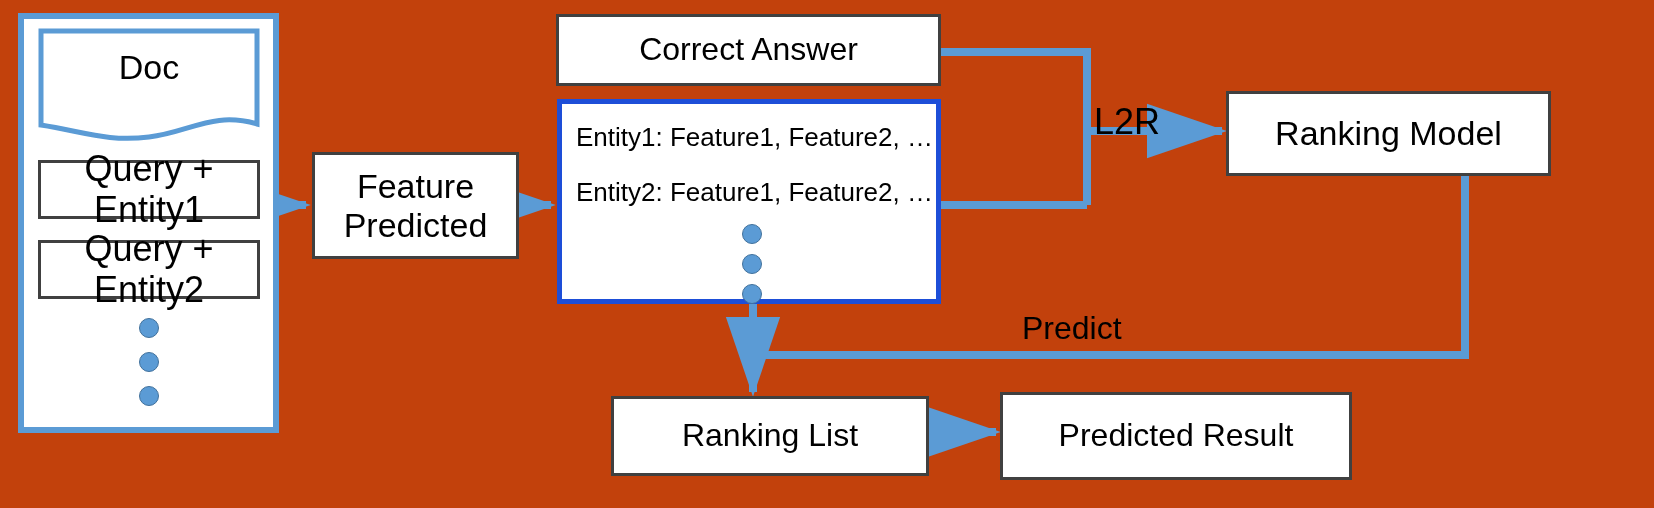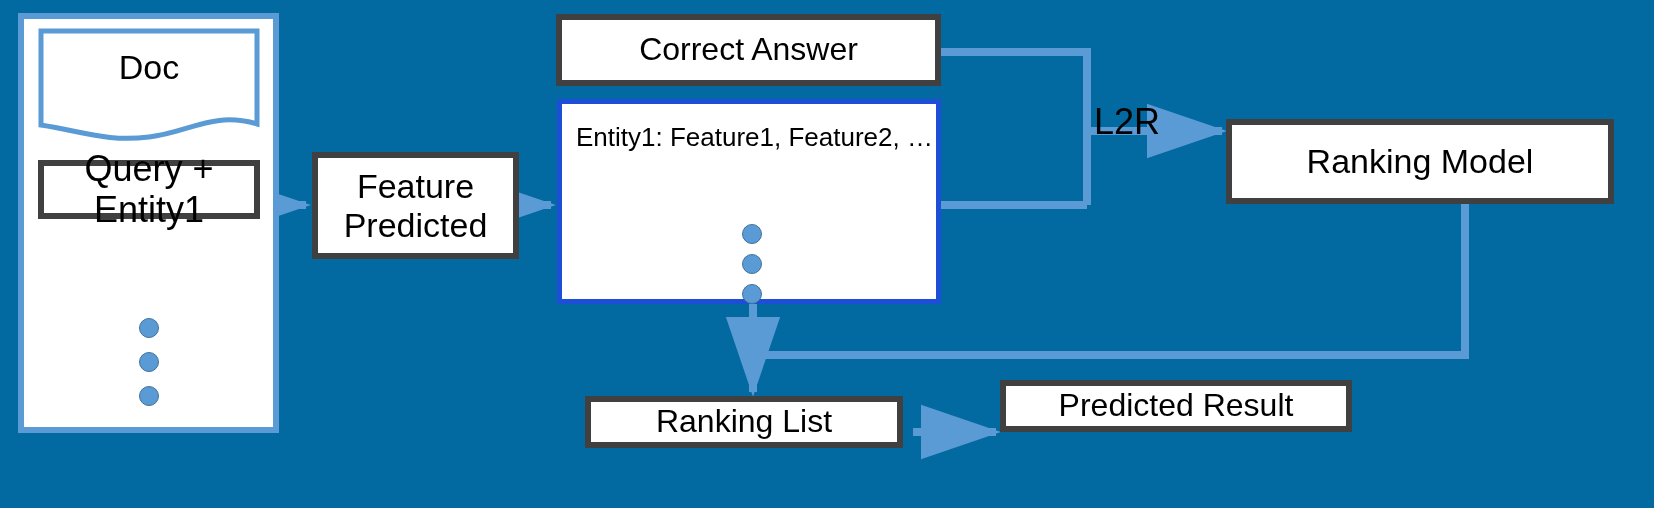--- a/index.html
+++ b/index.html
@@ -7,36 +7,36 @@
     padding: 0;
     background: #ffffff;
   }
   body {
     font-family: "Liberation Sans", sans-serif;
   }
   #canvas {
     position: relative;
     width: 1654px;
     height: 508px;
-    background: #0369a1;
+    background: #c2410c;
     overflow: hidden;
   }
   #wires {
     position: absolute;
     left: 0;
     top: 0;
     width: 1654px;
     height: 508px;
     pointer-events: none;
   }
   .node {
     position: absolute;
     box-sizing: border-box;
     background: #ffffff;
-    border: 6px solid #404040;
+    border: 3px solid #404040;
     display: flex;
     align-items: center;
     justify-content: center;
     color: #000000;
     line-height: 1.12;
     text-align: center;
     white-space: pre-line;
   }
   .container-box {
     position: absolute;
@@ -127,43 +127,46 @@
 
   <div class="container-box" style="left:18px; top:13px; width:261px; height:420px;"></div>
 
   <svg class="doc-shape" style="left:38px; top:28px; width:222px; height:115px;" viewBox="0 0 222 115" xmlns="http://www.w3.org/2000/svg">
     <path d="M3,3 L219,3 L219,96 C175,83 152,104 111,109 C70,114 47,104 3,97 Z" fill="#ffffff" stroke="#5B9BD5" stroke-width="5"></path>
   </svg>
   <div class="doc-label f34" style="left:38px; top:48px; width:222px;">Doc</div>
 
   <div class="node f30" style="left:38px; top:160px; width:222px; height:59px;">Query + Entity1</div>
 
+  <div class="node f30" style="left:38px; top:240px; width:222px; height:59px;">Query + Entity2</div>
 
   <div class="vdots" style="left:139px; top:318px; gap:14px;">
     <span class="dot"></span>
     <span class="dot"></span>
     <span class="dot"></span>
   </div>
 
   <div class="node f34" style="left:312px; top:152px; width:207px; height:107px;">Feature
 Predicted</div>
 
   <div class="node f32" style="left:556px; top:14px; width:385px; height:72px;">Correct Answer</div>
 
   <div class="entity-box" style="left:557px; top:99px; width:384px; height:205px;">
     <div class="entity-line f26" style="margin-bottom:24px;">Entity1: Feature1, Feature2, …</div>
+    <div class="entity-line f26">Entity2: Feature1, Feature2, …</div>
   </div>
   <div class="vdots" style="left:742px; top:224px; gap:10px;">
     <span class="dot"></span>
     <span class="dot"></span>
     <span class="dot"></span>
   </div>
 
   <div class="edge-label f30" style="left:1094px; top:101px;">L2R</div>
 
+  <div class="edge-label f32" style="left:1022px; top:310px;">Predict</div>
 
-  <div class="node f34" style="left:1226px; top:91px; width:388px; height:85px;margin-top:28px;">Ranking Model</div>
+  <div class="node f34" style="left:1226px; top:91px; width:325px; height:85px;">Ranking Model</div>
 
-  <div class="node f32" style="left:585px; top:396px; width:318px; height:52px;">Ranking List</div>
+  <div class="node f32" style="left:611px; top:396px; width:318px; height:80px;">Ranking List</div>
 
-  <div class="node f32" style="left:1000px; top:380px; width:352px; height:52px;">Predicted Result</div>
+  <div class="node f32" style="left:1000px; top:392px; width:352px; height:88px;">Predicted Result</div>
 
 </div>
 
 </body></html>

